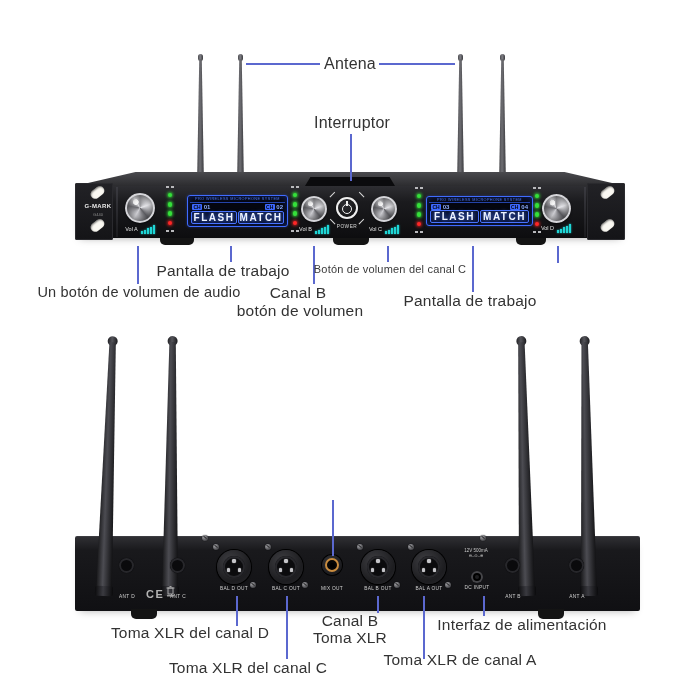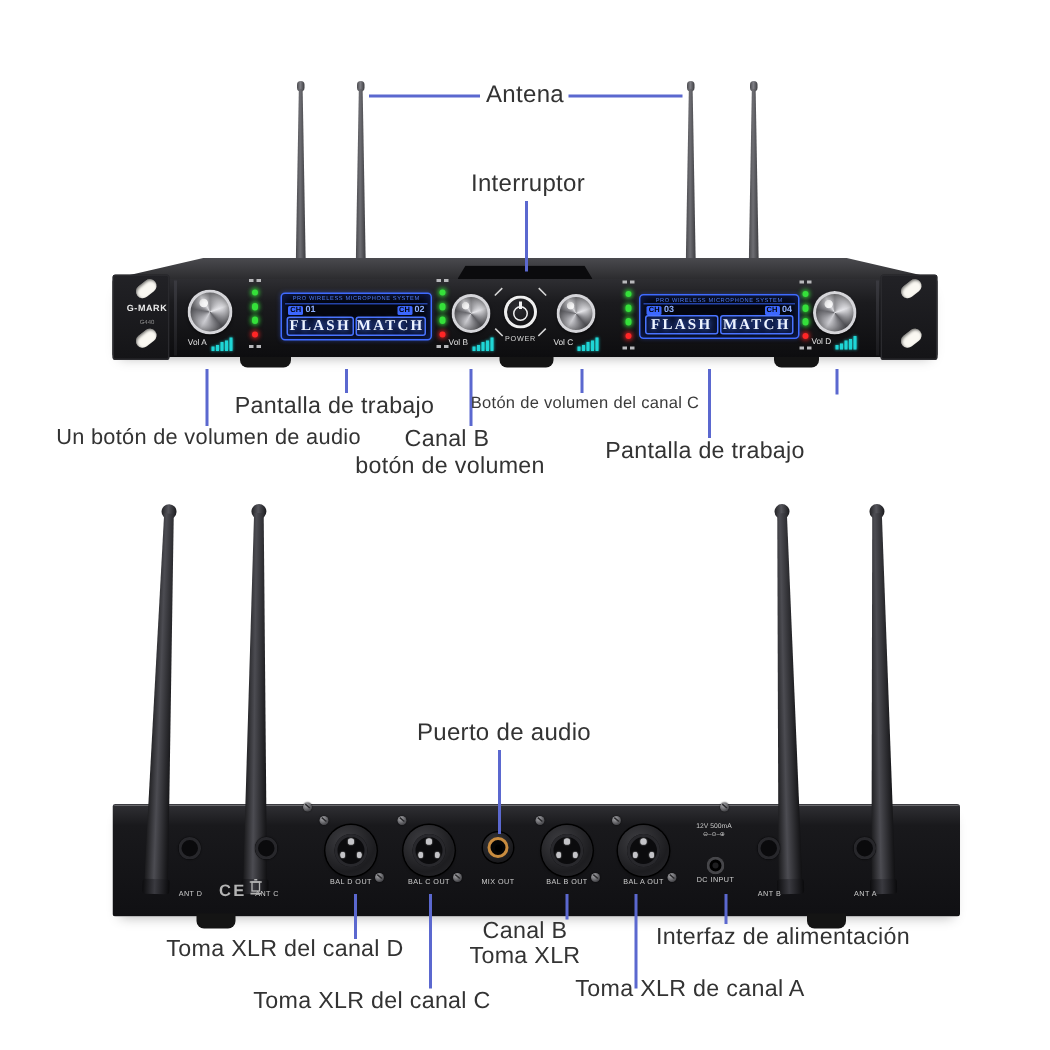--- a/index.html
+++ b/index.html
@@ -61,21 +61,21 @@
   .lcd{position:absolute;background:#04060f;border:1.5px solid #3f6bff;border-radius:3px;
       box-shadow:inset 0 0 7px rgba(50,90,255,.35),0 0 3px rgba(60,100,255,.35);
       display:flex;flex-direction:column;padding:1px 2px;box-sizing:border-box;}
   .lcd-head{color:#4e79f0;font-size:3.8px;text-align:center;letter-spacing:.4px;
       white-space:nowrap;overflow:hidden;border-bottom:.5px solid #2443a8;padding-bottom:.5px;}
   .lcd-ch{display:flex;align-items:center;height:8px;padding:0 2px;}
   .chip{background:#3d68ff;color:#02040c;font-size:5px;font-weight:bold;
       padding:0 1.5px;border-radius:1px;line-height:6px;}
   .chnum{color:#8fb0ff;font-size:6px;font-weight:bold;margin-left:1.5px;}
   .lcd-sp{flex:1;}
-  .lcd-words{flex:1;display:flex;gap:1px;padding:0 1px 1px;font-family:Liberation Serif, serif;}
+  .lcd-words{flex:1;display:flex;gap:1px;padding:0 1px 1px;}
   .word{flex:1;display:flex;align-items:center;justify-content:center;
       border:1px solid #4a74ff;border-radius:2px;background:rgba(25,50,140,.28);
       color:#eef4ff;font-size:10px;font-weight:bold;letter-spacing:1.5px;
       text-shadow:0 0 4px #4f7dff;}
 
   .power{left:336px;top:197px;width:22px;height:22px;border-radius:50%;
       background:radial-gradient(circle at 40% 35%,#2e2e32,#121214 70%);
       box-shadow:inset 0 0 0 2px #efefef,0 0 2px rgba(0,0,0,.8);}
   .pwr-ring{position:absolute;left:6px;top:7px;width:8px;height:8px;border:1.4px solid #f2f2f2;
       border-radius:50%;}
@@ -437,21 +437,20 @@
   <div class="lead v" style="left:313px;top:246px;height:38px"></div>
 
   <div class="ann sm" style="left:390px;top:269px">Botón de volumen del canal C</div>
   <div class="lead v" style="left:387px;top:246px;height:16px"></div>
 
   <div class="ann" style="left:470px;top:301px">Pantalla de trabajo</div>
   <div class="lead v" style="left:472px;top:246px;height:46px"></div>
 
   <div class="lead v" style="left:557px;top:246px;height:17px"></div>
 
-  <div class="ann lg" style="left:336px;top:489px">Puerto de audio</div>
   <div class="lead v" style="left:332px;top:500px;height:56px"></div>
 
   <div class="ann" style="left:190px;top:633px">Toma XLR del canal D</div>
   <div class="lead v" style="left:236px;top:596px;height:30px"></div>
 
   <div class="ann" style="left:248px;top:668px">Toma XLR del canal C</div>
   <div class="lead v" style="left:286px;top:596px;height:63px"></div>
 
   <div class="ann" style="left:350px;top:621px">Canal B</div>
   <div class="ann" style="left:350px;top:638px">Toma XLR</div>

